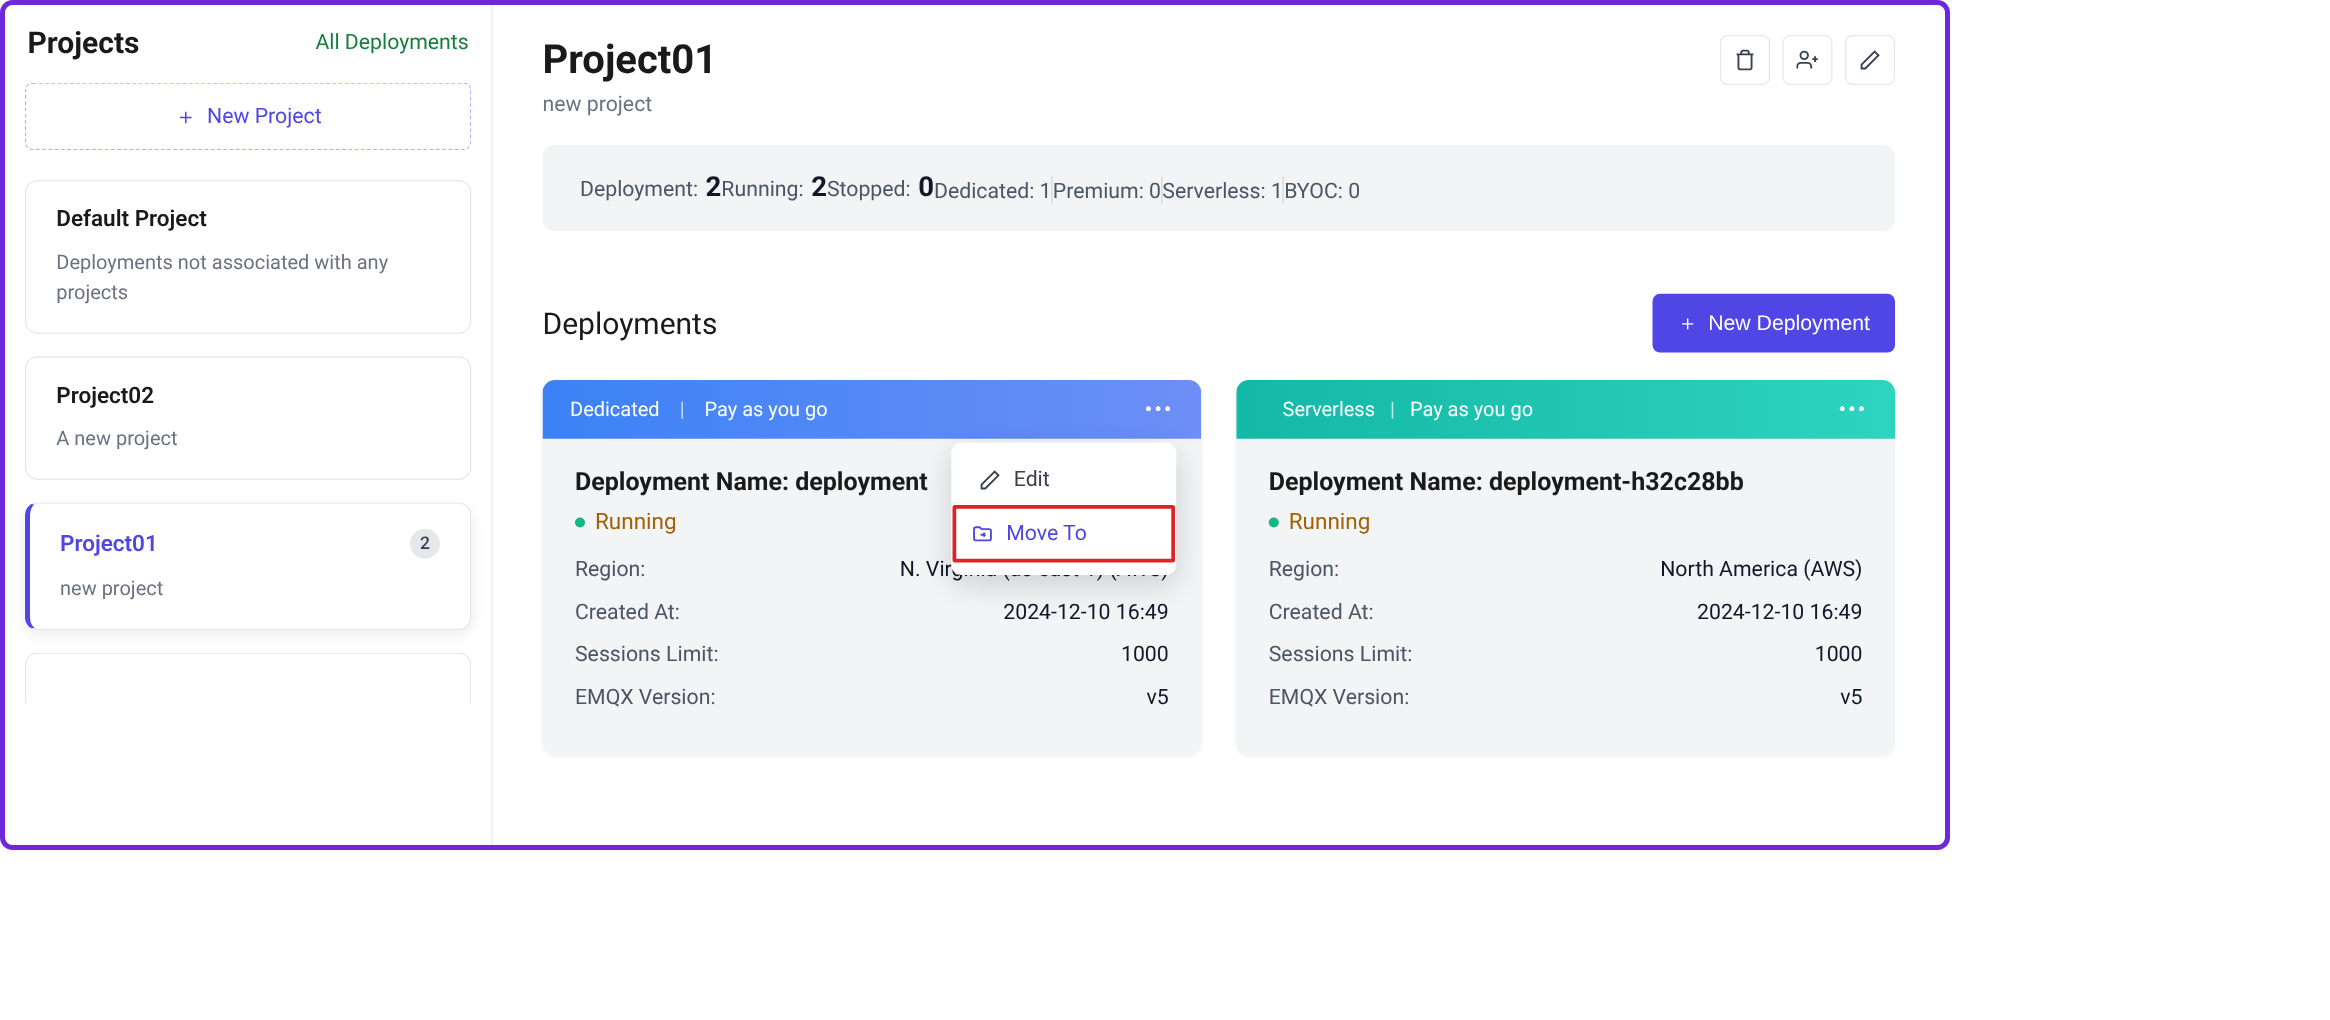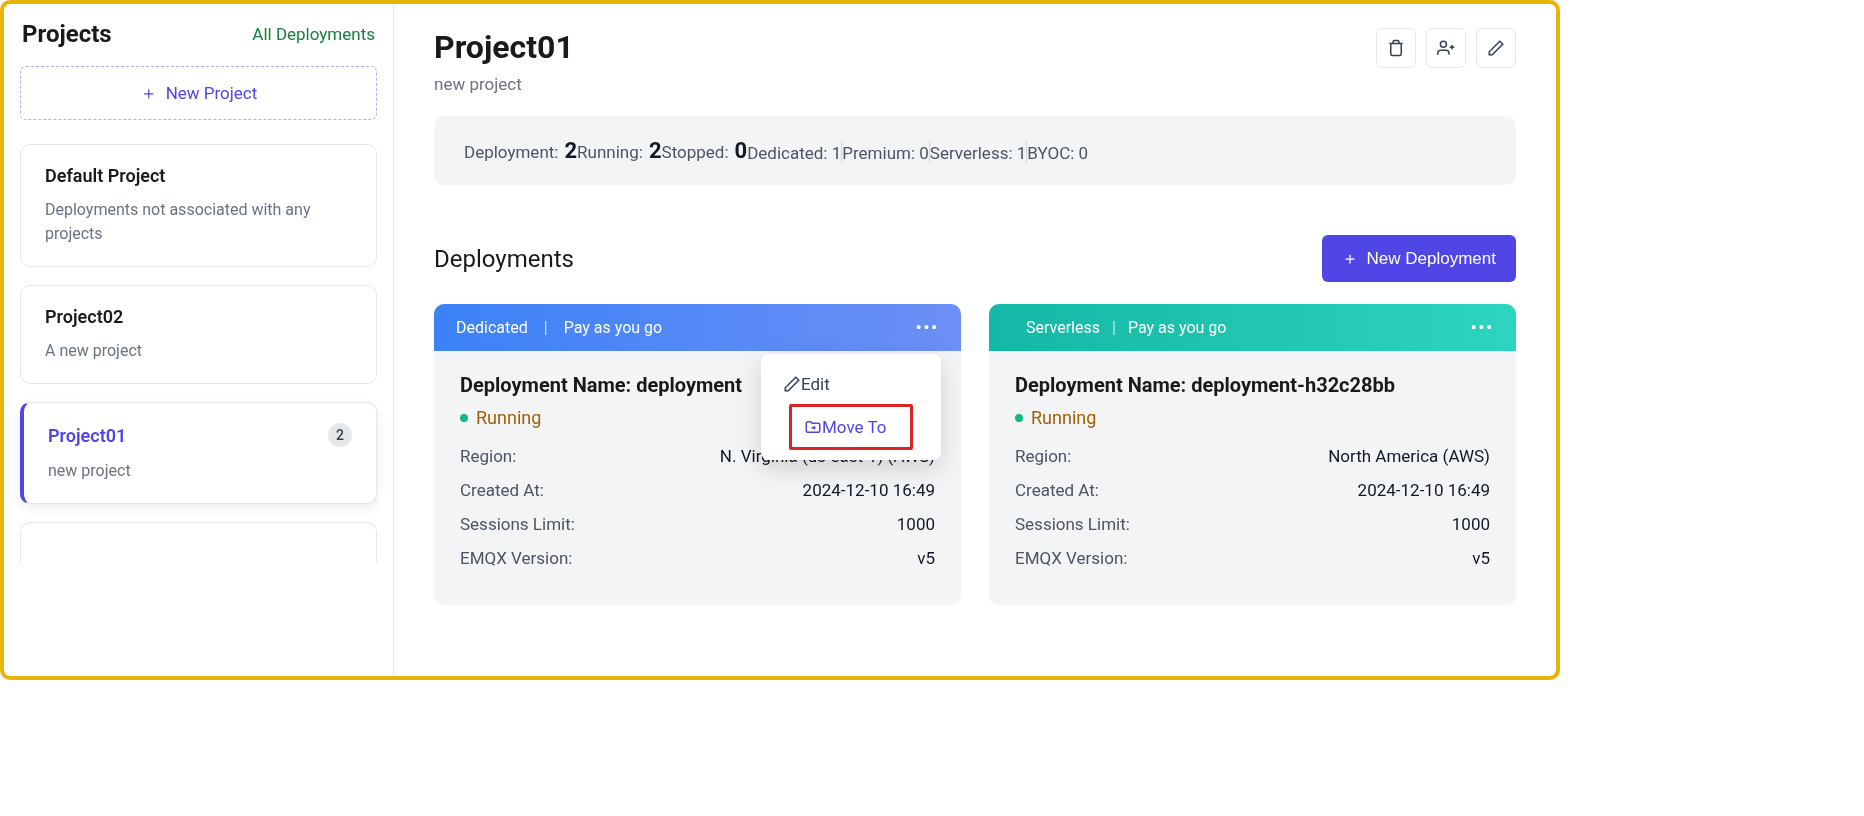--- a/index.html
+++ b/index.html
@@ -1,17 +1,17 @@
 <!DOCTYPE html>
 <html><head>
 <meta charset="utf-8">
 <style>
 * { box-sizing: border-box; margin: 0; padding: 0; }
 body { font-family: -apple-system, BlinkMacSystemFont, "Segoe UI", Roboto, sans-serif; background: #fff; color: #1a1a1a; }
-.app { display: flex; width: 1560px; height: 680px; border: 4px solid #eab308; border-radius: 10px; overflow: hidden; position: relative; }
+.app { display: flex; width: 1560px; height: 680px; border: 4px solid #6d28d9; border-radius: 10px; overflow: hidden; position: relative; }
 
 
 .sidebar { width: 390px; border-right: 1px solid #e5e7eb; padding: 16px; display: flex; flex-direction: column; }
 .sidebar-header { display: flex; justify-content: space-between; align-items: center; margin-bottom: 18px; padding: 0 2px; }
 .sidebar-title { font-size: 24px; font-weight: 700; }
 .all-deployments { color: #15803d; font-size: 17px; cursor: pointer; }
 
 .new-project-btn { display: flex; align-items: center; justify-content: center; gap: 8px; border: 1px dashed #a5b4fc; border-radius: 6px; padding: 14px; color: #4f46e5; font-size: 17px; cursor: pointer; margin-bottom: 24px; background: #fff; }
 .plus-ic { font-size: 18px; font-weight: 400; }
 
@@ -51,23 +51,23 @@
 .card-body { padding: 22px 26px; }
 .dep-title { font-size: 20px; font-weight: 700; margin-bottom: 10px; }
 .status-row { display: flex; align-items: center; gap: 8px; margin-bottom: 18px; }
 .status-dot { width: 8px; height: 8px; background: #10b981; border-radius: 50%; }
 .status-text { color: #a16207; font-size: 18px; font-weight: 400; }
 .info-row { display: flex; justify-content: space-between; font-size: 17px; color: #4b5563; margin-bottom: 14px; }
 .info-row .v { color: #111827; }
 
 
 .dropdown { position: absolute; top: 50px; right: 20px; background: #fff; border-radius: 8px; box-shadow: 0 8px 24px rgba(0,0,0,0.15); padding: 10px 0; width: 180px; z-index: 10; }
-.dropdown-item { padding: 10px 22px; display: flex; align-items: center; font-size: 17px; cursor: pointer; color: #374151; }
+.dropdown-item { padding: 10px 22px; display: flex; align-items: center; gap: 10px; font-size: 17px; cursor: pointer; color: #374151; }
 .dropdown-item.highlight { color: #4f46e5; }
-.highlight-box { border: 3px solid #dc2626; margin: 0 28px; border-radius: 2px; text-align: right; }
+.highlight-box { border: 3px solid #dc2626; margin: 0 1px; border-radius: 2px; text-align: right; }
 .highlight-box .dropdown-item { padding: 10px 12px; }
 
 svg { width: 18px; height: 18px; stroke: currentColor; fill: none; stroke-width: 2; }
 </style>
 </head>
 <body>
 
 <div class="app">
 
   <div class="sidebar">

